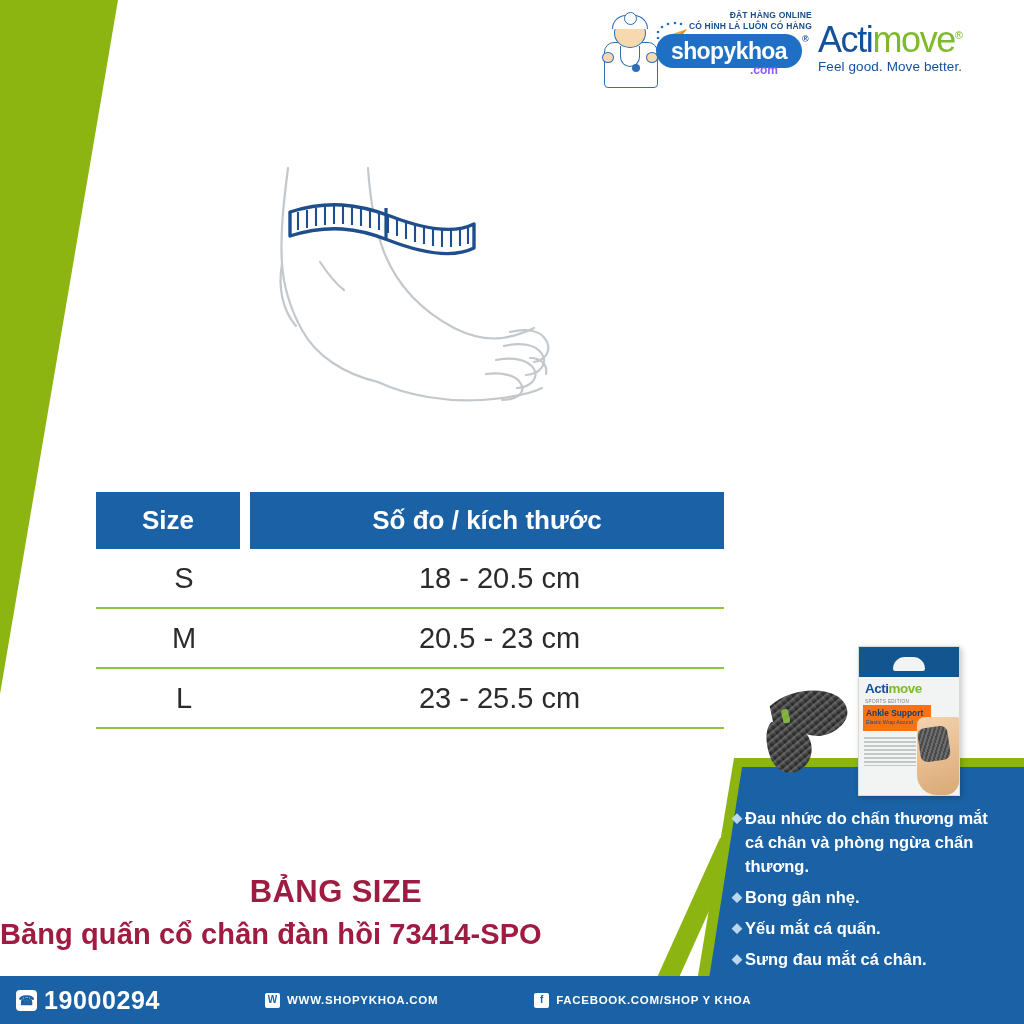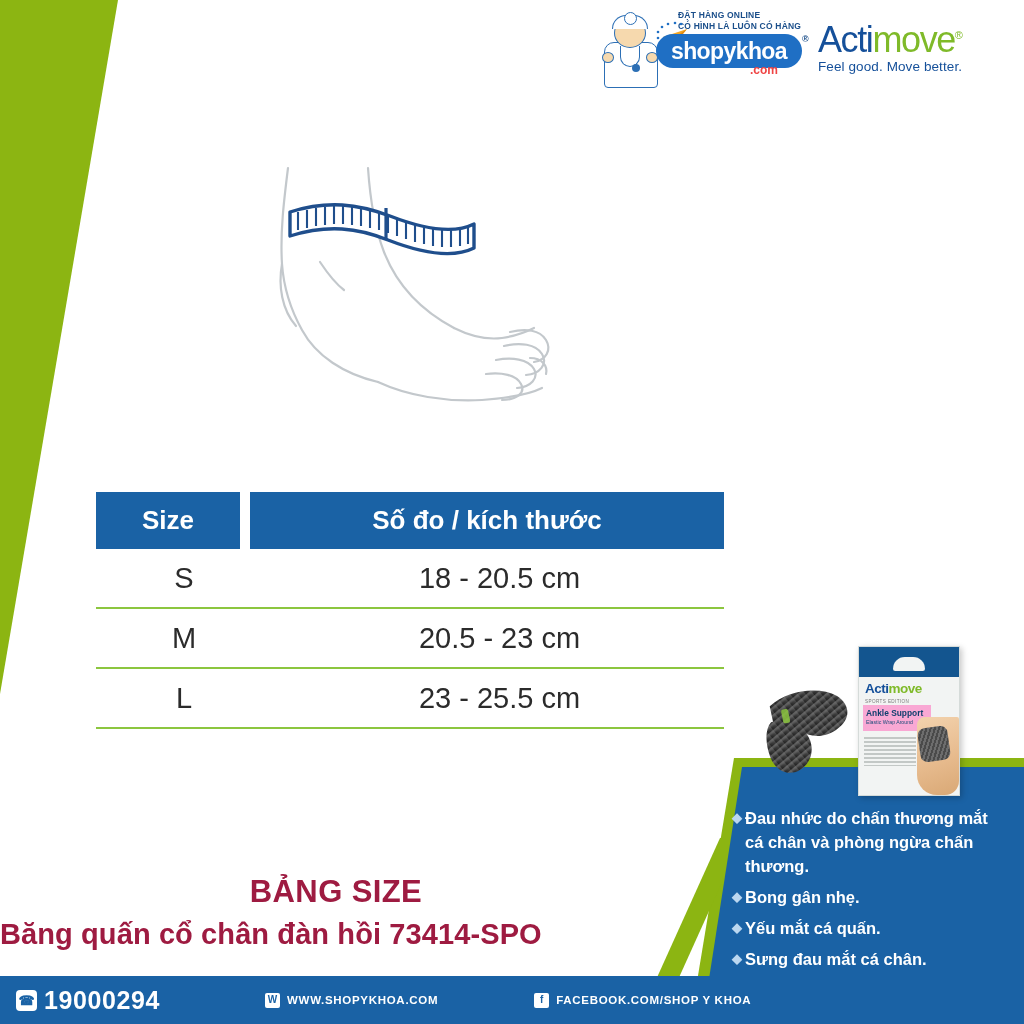--- a/index.html
+++ b/index.html
@@ -53,37 +53,37 @@
   }
   .doc-stetho-bell{
     position:absolute;left:30px;top:52px;width:8px;height:8px;border-radius:50%;
     background:#2C6FB5;
   }
   .doc-arm-l{position:absolute;left:0px;top:40px;width:10px;height:9px;border-radius:50%;background:#F6D9AE;border:1.4px solid #2C6FB5;}
   .doc-arm-r{position:absolute;left:44px;top:40px;width:10px;height:9px;border-radius:50%;background:#F6D9AE;border:1.4px solid #2C6FB5;}
 
   .shop-tagline{
     position:absolute;left:80px;top:4px;width:134px;
-    text-align:left;color:#1A4E8A;font-weight:bold;
+    text-align:right;color:#1A4E8A;font-weight:bold;
     font-size:8.5px;line-height:11px;letter-spacing:.2px;
   }
   .plane-burst{
     position:absolute;left:56px;top:14px;width:40px;height:30px;
   }
   .shop-pill{
     position:absolute;left:58px;top:28px;width:146px;height:34px;
     background:#1F6FC4;border-radius:17px;
     display:flex;align-items:center;justify-content:center;
   }
   .shop-pill span{
     font-size:23px;font-weight:bold;color:#ffffff;letter-spacing:-.6px;line-height:1;
   }
   .shop-y{color:#F5A623;}
   .shop-dotcom{
-    position:absolute;left:152px;top:57px;font-size:12px;font-weight:bold;color:#ef4444;
+    position:absolute;left:152px;top:57px;font-size:12px;font-weight:bold;color:#8b5cf6;
   }
   .shop-reg{position:absolute;left:204px;top:28px;font-size:9px;color:#1A4E8A;font-weight:bold;}
 
   .logo-acti{position:absolute;left:818px;top:14px;width:196px;height:66px;}
   .acti-word{
     font-size:36px;font-weight:normal;letter-spacing:-1.4px;line-height:42px;
     white-space:nowrap;
   }
   .acti-a{color:#15509A;}
   .acti-m{color:#7FBA29;}
@@ -147,21 +147,21 @@
   }
   .box-top{position:absolute;left:0;top:0;width:100%;height:30px;background:#13558F;}
   .box-hang{
     position:absolute;left:34px;top:10px;width:32px;height:14px;background:#F2F4F3;
     border-radius:16px 16px 3px 3px;
   }
   .box-logo{position:absolute;left:6px;top:34px;font-size:13.5px;font-weight:bold;letter-spacing:-.5px;}
   .box-logo .b{color:#15509A;}
   .box-logo .g{color:#7FBA29;}
   .box-sports{position:absolute;left:6px;top:52px;font-size:4.6px;color:#7a7a7a;letter-spacing:.4px;}
-  .box-green{position:absolute;left:4px;top:58px;width:68px;height:26px;background:#f9a8d4;}
+  .box-green{position:absolute;left:4px;top:58px;width:68px;height:26px;background:#f97316;}
   .box-green .t1{position:absolute;left:3px;top:3px;font-size:8.4px;font-weight:bold;color:#103F6E;}
   .box-green .t2{position:absolute;left:3px;top:14px;font-size:5.2px;color:#1a4b7a;}
   .box-lines{position:absolute;left:5px;top:90px;width:52px;}
   .box-lines i{display:block;height:1.6px;background:#c3c8c6;margin-bottom:2.4px;}
   .box-foot{
     position:absolute;left:58px;top:70px;width:42px;height:78px;
     background:linear-gradient(160deg,#F3D3AE 0%,#E7BB8E 55%,#D9A875 100%);
     border-radius:8px 2px 14px 20px;
   }
   .box-wrap-d{

